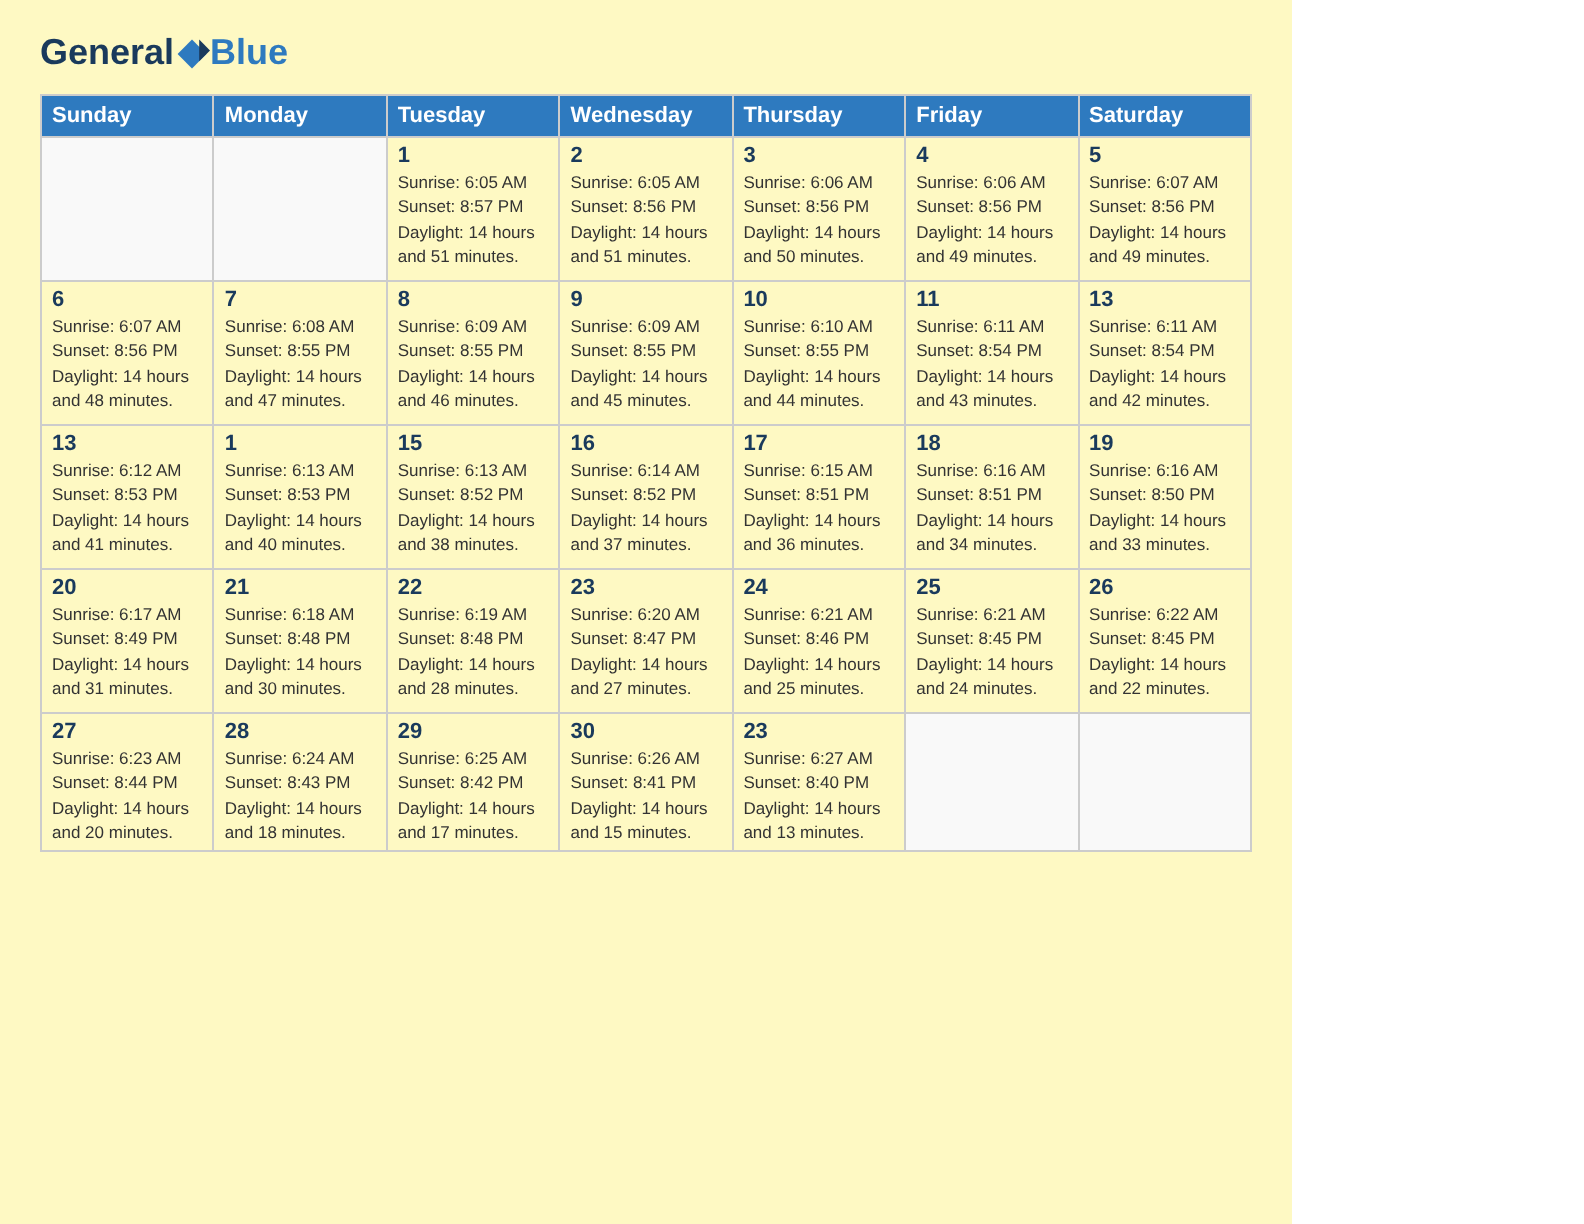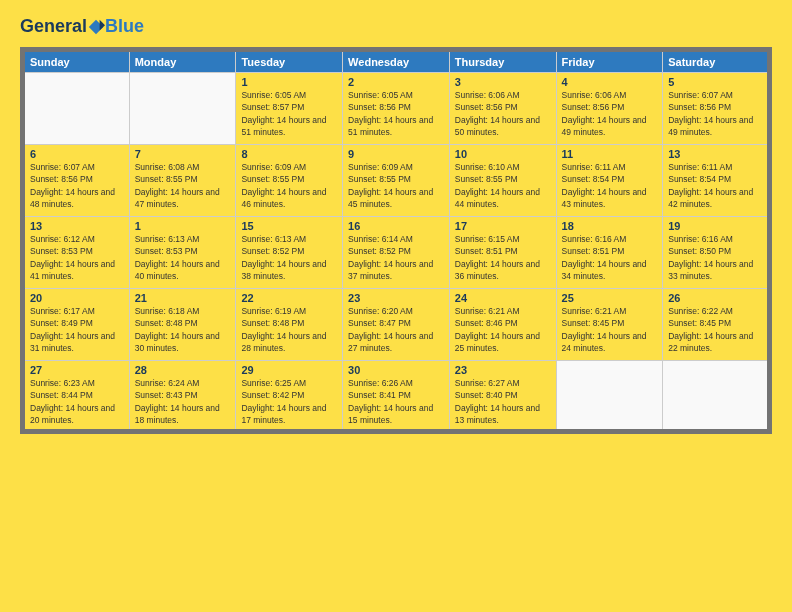--- a/index.html
+++ b/index.html
@@ -4,23 +4,23 @@
   <style>
     * { margin: 0; padding: 0; box-sizing: border-box; }
     body {
       font-family: Arial, sans-serif;
       background: #fff;
       width: 792px;
       height: 612px;
       overflow: hidden;
     }
     .page {
-      width: 792px;
+      width: 646px;
       height: 612px;
-      background: #fde047;
+      background: #fef9c3;
       padding: 16px 20px 10px 20px;
     }
     .header {
       display: flex;
       justify-content: space-between;
       align-items: flex-start;
       margin-bottom: 10px;
     }
     .logo {
       display: flex;
@@ -45,21 +45,21 @@
       color: #1a3a5c;
       line-height: 1.1;
     }
     .subtitle {
       font-size: 14px;
       color: #333;
     }
     .calendar {
       width: 100%;
       border-collapse: collapse;
-      border: 5px solid #737373;
+      border: 1px solid #737373;
     }
     .calendar th {
       background: #2e7abf;
       color: #fff;
       font-size: 11px;
       font-weight: bold;
       padding: 4px 5px;
       border: 1px solid #ccc;
       text-align: left;
     }

